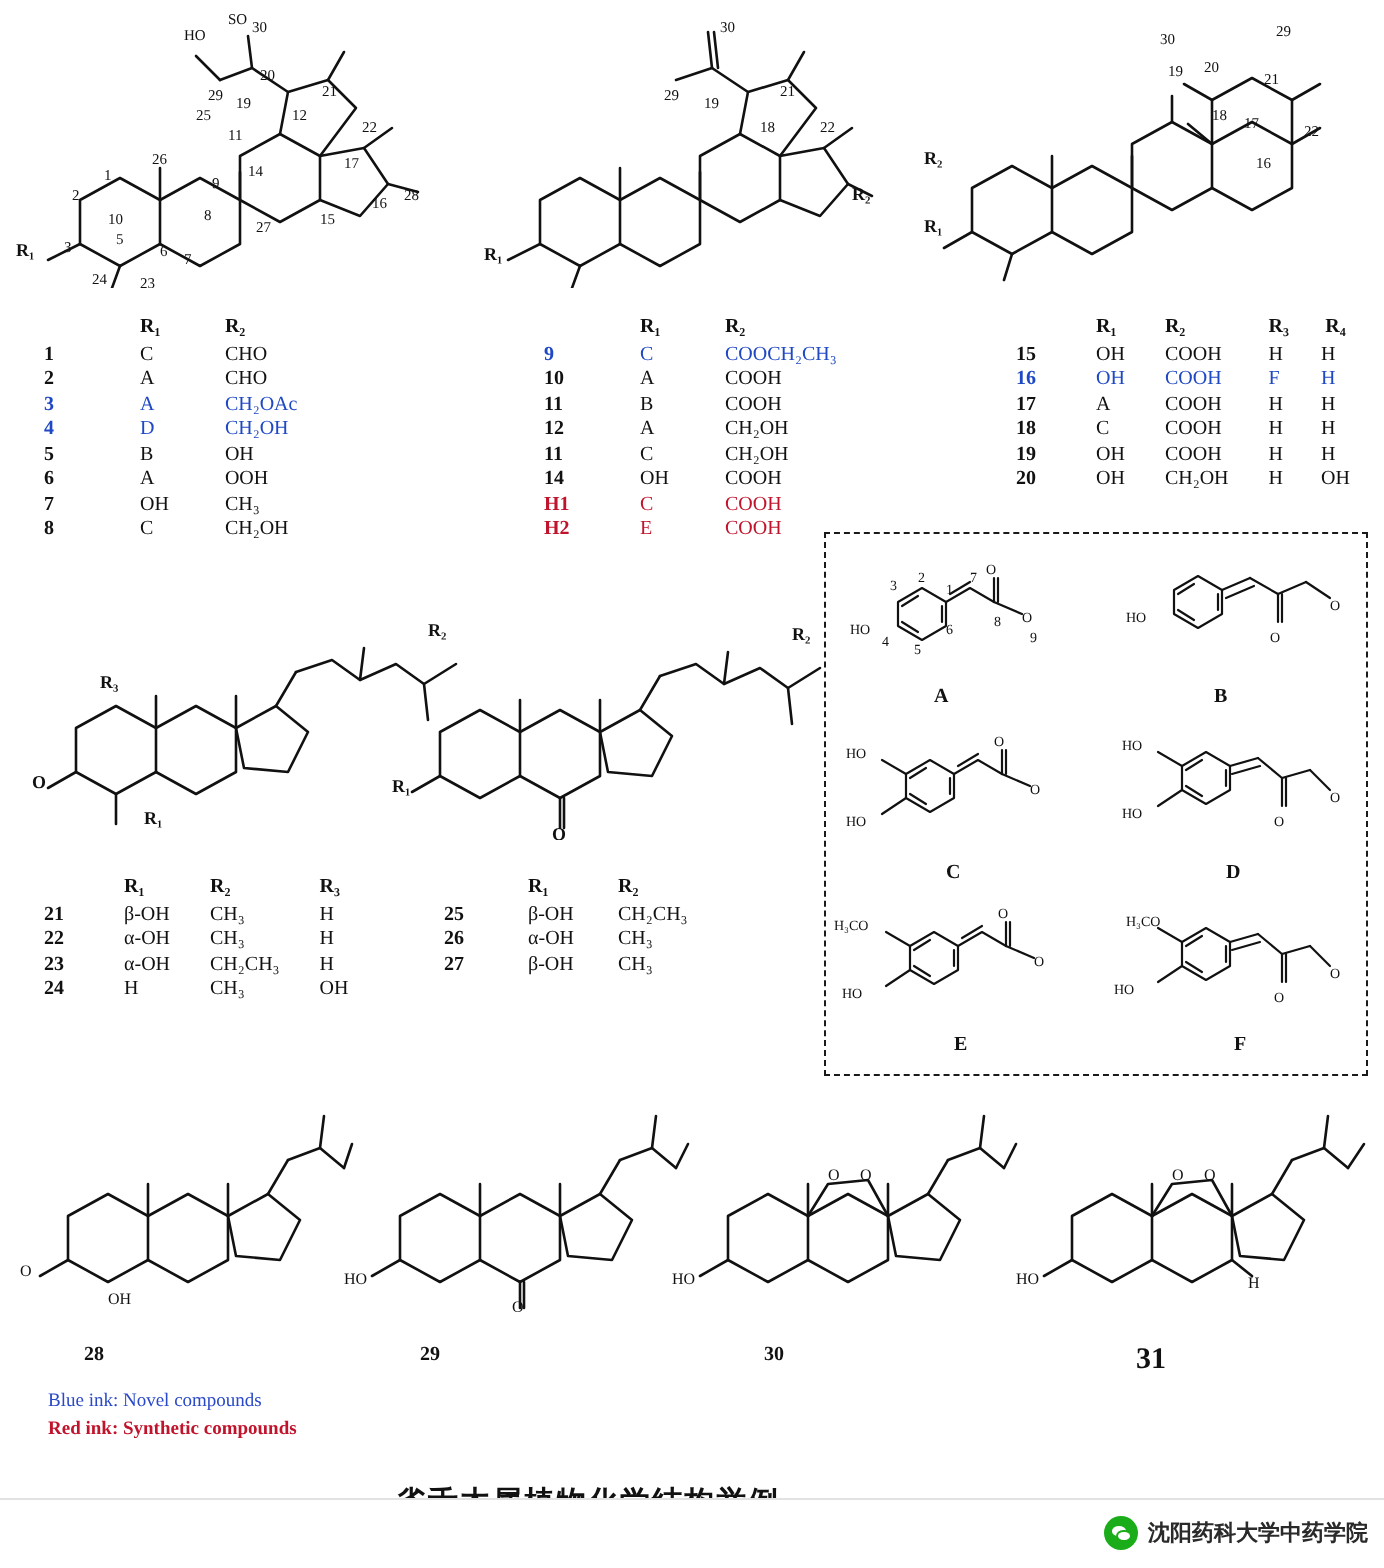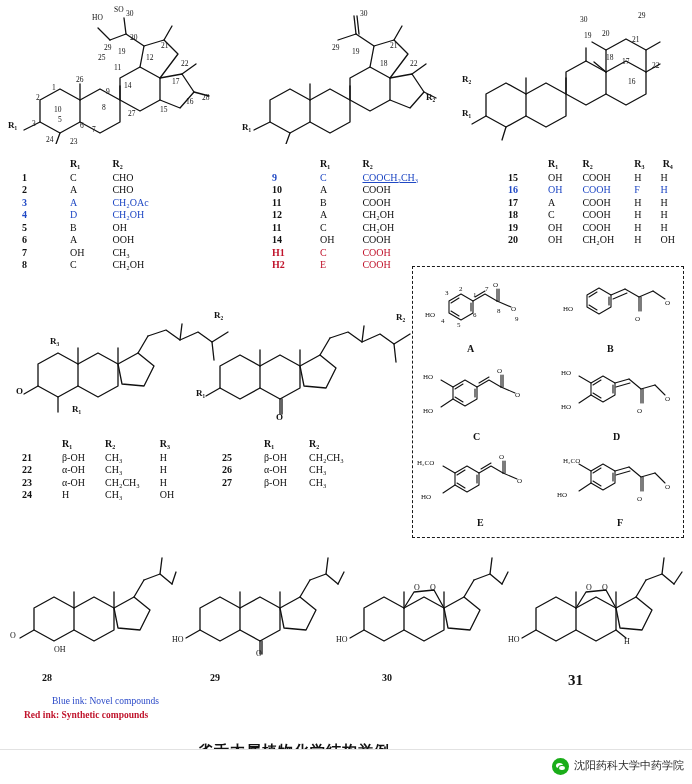--- a/index.html
+++ b/index.html
@@ -32,43 +32,44 @@
 
   
   .dashbox{
     position:absolute;
     border:1.5px dashed #1a1a1a;
     box-sizing:border-box;
   }
 
   
   .legend{position:absolute;font-size:9.5px;line-height:14px;}
-  .legend .blue{color:#2a49c8;margin-left:28px;}
+  .legend .blue{color:#2a49c8;}
   .legend .red{color:#c0142c;font-weight:bold;}
 
   
   .caption{
     position:absolute;
     font-weight:bold;
     font-size:15px;
     letter-spacing:1px;
     font-family:"DejaVu Sans", sans-serif;
   }
 
   
   .footer{
     position:absolute;left:0;bottom:0;width:692px;height:34px;
     border-top:1px solid #e2e2e2;
     background:#ffffff;
   }
   .wx{
     position:absolute;right:8px;top:8px;
-    display:flex;gap:5px;
+    display:flex;align-items:center;gap:5px;
     font-size:11px;color:#2a2a2a;
     font-family:"DejaVu Sans", sans-serif;
+    font-weight:bold;
   }
   .wx .logo{
     width:17px;height:17px;border-radius:50%;
     background:#1aad19;position:relative;
   }
   .wx .logo:before{
     content:"";position:absolute;left:3.5px;top:5px;width:7px;height:5px;
     background:#fff;border-radius:50% 50% 45% 45%;
   }
   .wx .logo:after{
@@ -252,21 +253,21 @@
     <table>
       <tbody>
           <tr>
         <th></th>
         <th style="padding-left:22px;">R₁</th>
         <th style="padding-left:22px;">R₂</th>
       </tr>
       <tr class="blue">
             <td class="idx">9</td>
             <td style="padding-left:22px;">C</td>
-            <td style="padding-left:22px;text-decoration:underline;">COOCH₂CH₃</td>
+            <td style="padding-left:22px;">COOCH₂CH₃</td>
           </tr>
       <tr>
             <td class="idx">10</td>
             <td style="padding-left:22px;">A</td>
             <td style="padding-left:22px;">COOH</td>
           </tr>
       <tr>
             <td class="idx">11</td>
             <td style="padding-left:22px;">B</td>
             <td style="padding-left:22px;">COOH</td>

